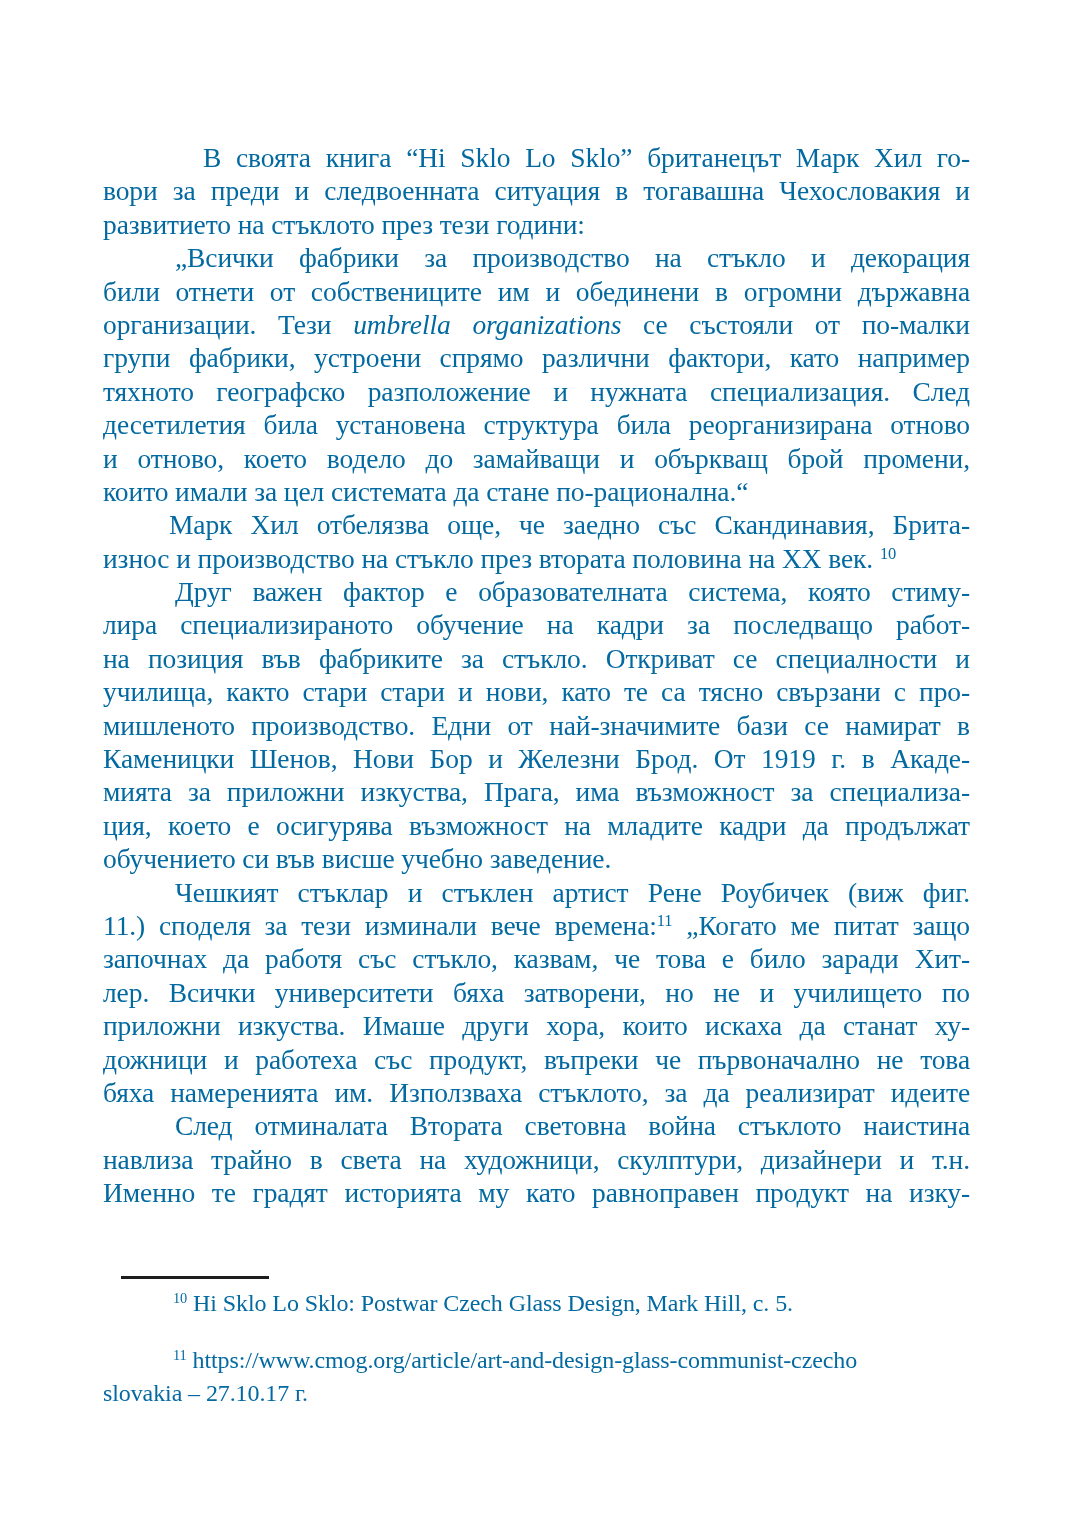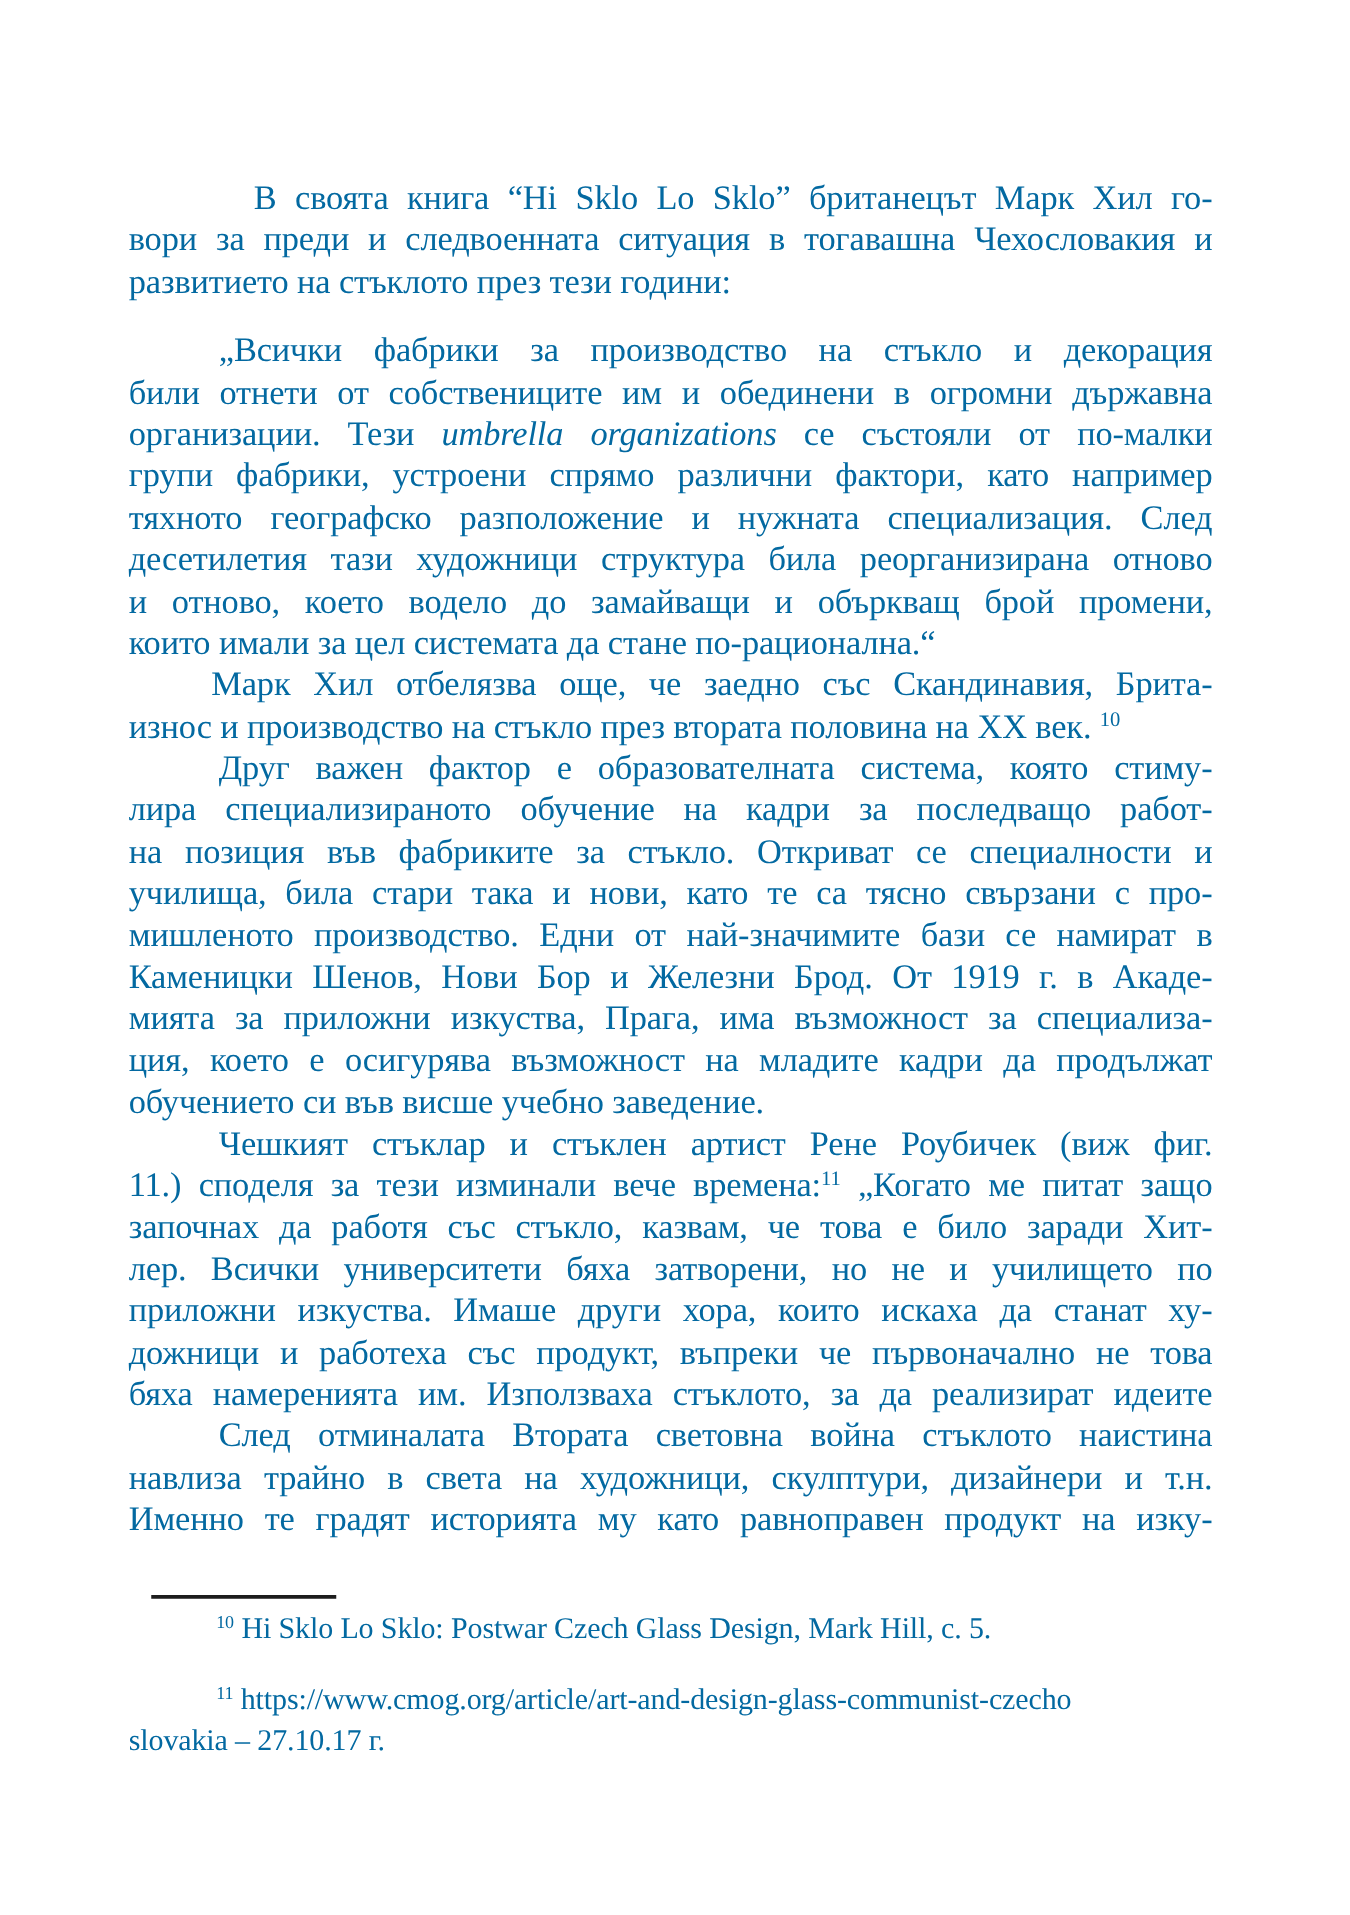--- a/index.html
+++ b/index.html
@@ -72,38 +72,38 @@
 <body>
 
 <div class="page">
   <div class="text-body">
       <div class="para">
         <div class="line j" style="text-indent: 100px;">В своята книга “Hi Sklo Lo Sklo” британецът Марк Хил го-</div>
         <div class="line j">вори за преди и следвоенната ситуация в тогавашна Чехословакия и</div>
         <div class="line">развитието на стъклото през тези години:</div>
       </div>
       <div class="para">
-        <div class="line j" style="text-indent: 72px; margin-top: 22px;">„Всички фабрики за производство на стъкло и декорация</div>
+        <div class="line j" style="text-indent: 72px;">„Всички фабрики за производство на стъкло и декорация</div>
         <div class="line j">били отнети от собствениците им и обединени в огромни държавна</div>
         <div class="line j">организации. Тези <i>umbrella organizations</i> се състояли от по-малки</div>
         <div class="line j">групи фабрики,  устроени спрямо различни фактори, като например</div>
         <div class="line j">тяхното географско разположение и нужната специализация. След</div>
-        <div class="line j">десетилетия тази художници структура била реорганизирана отново</div>
+        <div class="line j">десетилетия била установена структура била реорганизирана отново</div>
         <div class="line j">и отново, което водело до замайващи и объркващ брой  промени,</div>
         <div class="line">които имали за цел системата да стане по-рационална.“</div>
       </div>
       <div class="para">
         <div class="line j" style="text-indent: 66px;">Марк Хил отбелязва още, че заедно със Скандинавия, Брита-</div>
         <div class="line">износ и производство на стъкло през втората половина на ХХ век. <sup>10</sup></div>
       </div>
       <div class="para">
         <div class="line j" style="text-indent: 72px;">Друг важен фактор е образователната система, която стиму-</div>
         <div class="line j">лира специализираното обучение на кадри за последващо работ-</div>
         <div class="line j">на позиция във фабриките за стъкло. Откриват се специалности и</div>
-        <div class="line j">училища, била стари така и нови, като те са тясно свързани с про-</div>
+        <div class="line j">училища, както стари стари и нови, като те са тясно свързани с про-</div>
         <div class="line j">мишленото производство. Едни от най-значимите бази се намират в</div>
         <div class="line j">Каменицки Шенов, Нови Бор и Железни Брод. От 1919 г. в Акаде-</div>
         <div class="line j">мията за приложни изкуства, Прага, има възможност за специализа-</div>
         <div class="line j">ция, което е осигурява възможност на младите кадри да продължат</div>
         <div class="line">обучението си във висше учебно заведение.</div>
       </div>
       <div class="para">
         <div class="line j" style="text-indent: 72px;">Чешкият стъклар и стъклен артист Рене Роубичек (виж фиг.</div>
         <div class="line j">11.) споделя за тези изминали вече времена:<sup>11</sup> „Когато ме питат защо</div>
         <div class="line j">започнах да работя със стъкло, казвам, че това е било заради Хит-</div>

